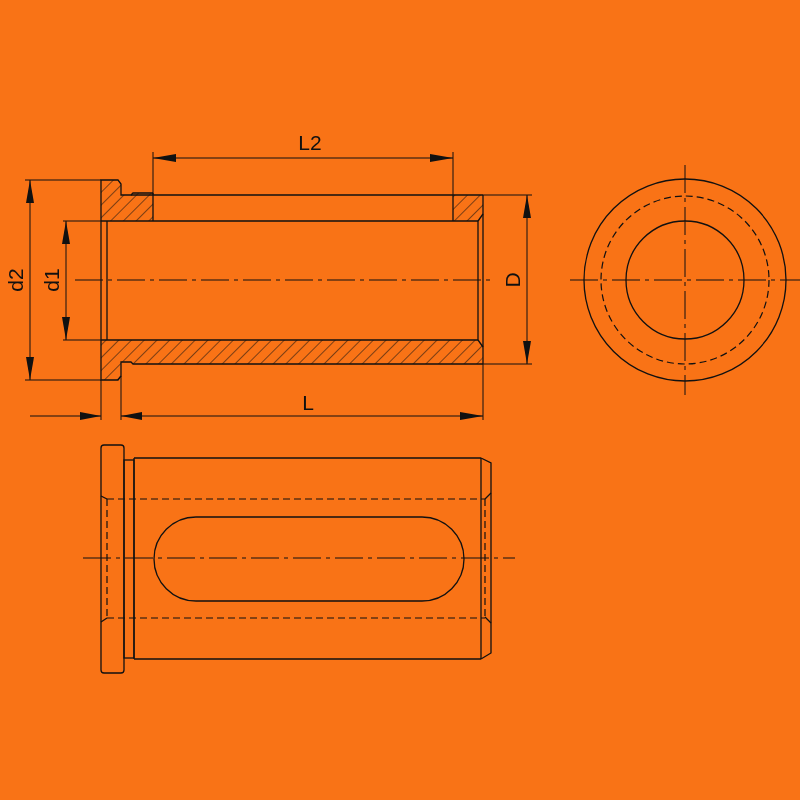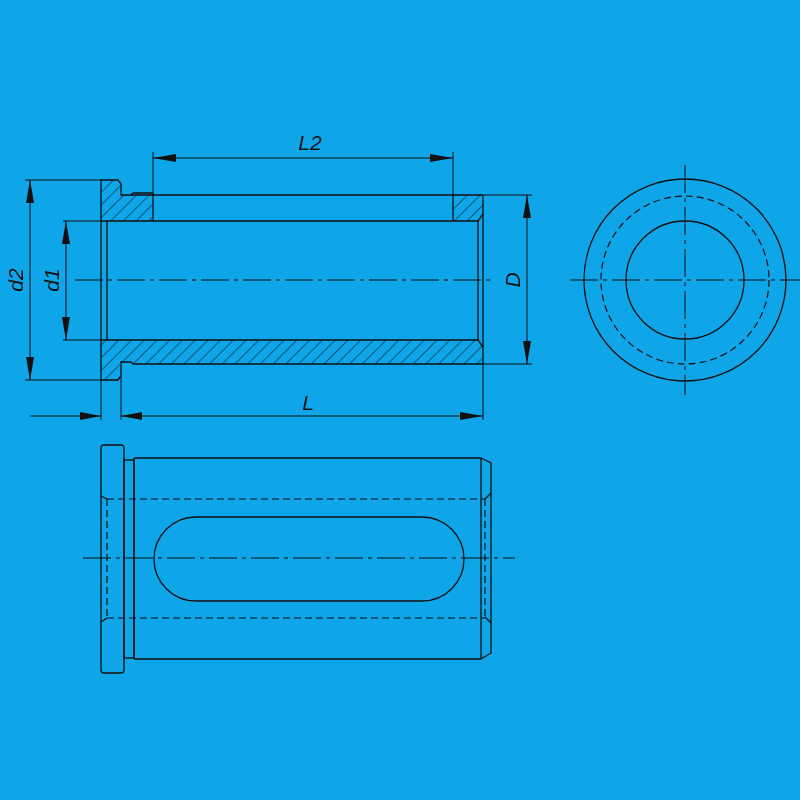--- a/index.html
+++ b/index.html
@@ -1,16 +1,16 @@
 <!DOCTYPE html>
 <html><head>
 <meta charset="utf-8">
 <style>
   html, body { margin: 0; padding: 0; background: #ffffff; }
-  #canvas { position: relative; width: 800px; height: 800px; background: #0ea5e9; overflow: hidden; font-style: italic; }
+  #canvas { position: relative; width: 800px; height: 800px; background: #f97316; overflow: hidden; }
   svg { position: absolute; left: 0; top: 0; }
   .ln { stroke: #111111; stroke-width: 1.3; fill: none; }
   .thin { stroke: #111111; stroke-width: 1; fill: none; }
   .hid { stroke: #111111; stroke-width: 1.2; fill: none; stroke-dasharray: 7 4; }
   .ctr { stroke: #111111; stroke-width: 1; fill: none; stroke-dasharray: 28 5 4 5; }
   .arrow { fill: #111111; stroke: none; }
   .lbl { font-family: "Liberation Sans", sans-serif; font-size: 21px; fill: #111111; }
 </style>
 </head>
 <body>

